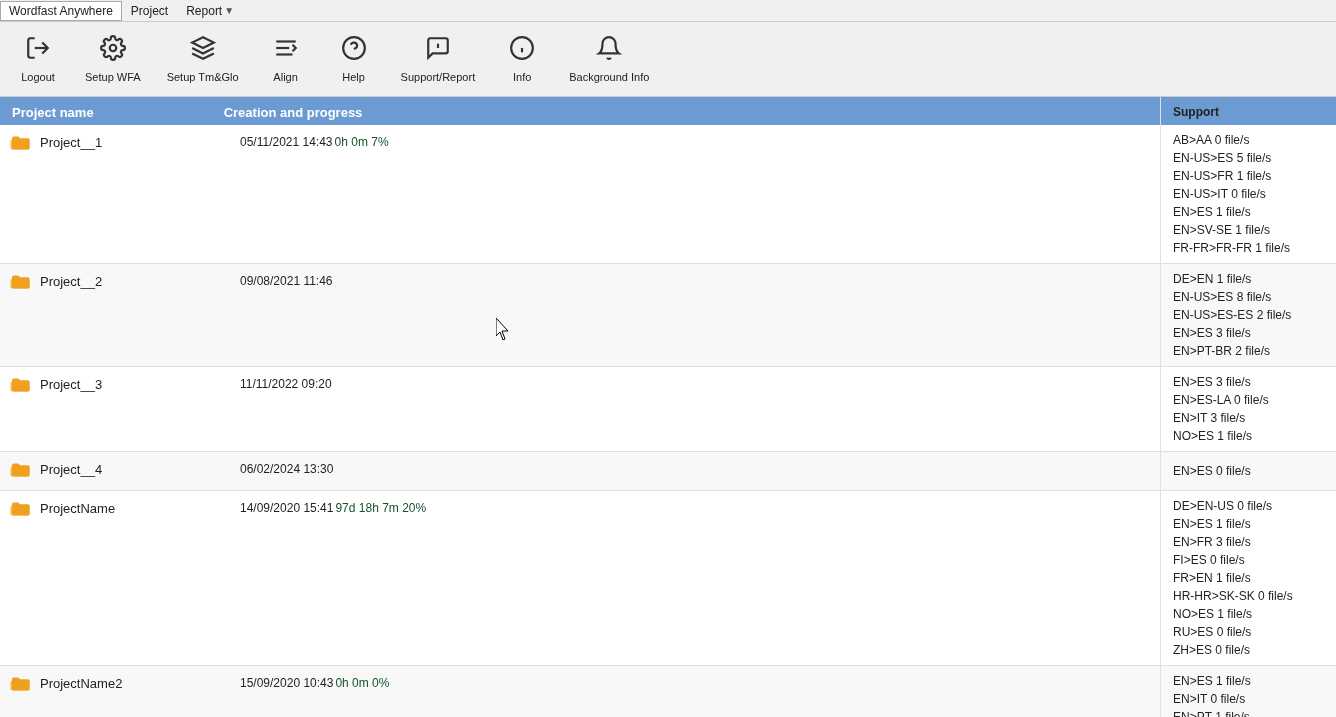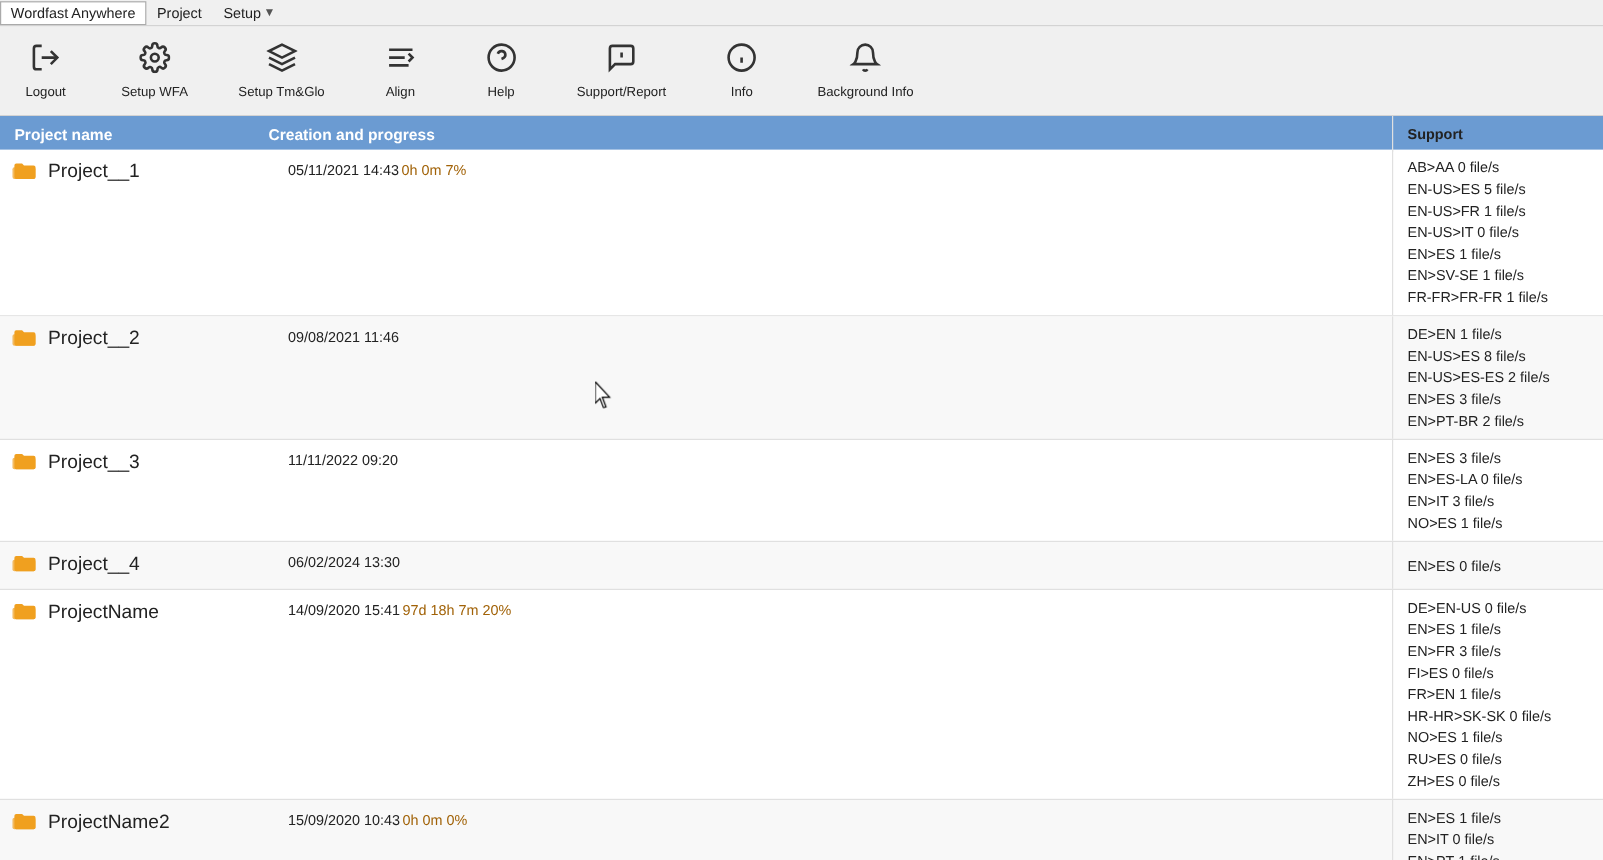--- a/index.html
+++ b/index.html
@@ -32,21 +32,21 @@
     }
 
     
     .toolbar {
       display: flex;
       align-items: center;
       background: #f0f0f0;
       border-bottom: 1px solid #ccc;
       padding: 4px 8px;
       height: 75px;
-      gap: 24px;
+      gap: 8px;
     }
     .toolbar-btn {
       display: flex;
       flex-direction: column;
       align-items: center;
       justify-content: center;
       cursor: pointer;
       padding: 4px 8px;
       border: 1px solid transparent;
       gap: 4px;
@@ -101,39 +101,39 @@
       padding: 8px 0;
     }
     .folder-icon {
       font-size: 16px;
       color: #f0a020;
       margin: 0 10px;
       margin-top: 2px;
       flex-shrink: 0;
     }
     .project-name {
-      font-size: 16px;
+      font-size: 13px;
       color: #222;
       flex-shrink: 0;
       width: 200px;
       padding-top: 2px;
     }
     .creation-info {
       display: flex;
       flex-direction: row;
       gap: 2px;
       padding-top: 2px;
     }
     .creation-date {
       font-size: 12px;
       color: #222;
     }
     .creation-progress {
       font-size: 12px;
-      color: #a16207;
+      color: #14532d;
     }
 
     .col-detail {
       display: flex;
       flex-direction: column;
       justify-content: center;
       padding: 6px 0 6px 12px;
       font-size: 12px;
       color: #222;
       line-height: 1.5;
@@ -158,21 +158,21 @@
 <div style="position:fixed; top:318px; left:496px; pointer-events:none; z-index:9999;">
   <svg width="16" height="22" viewBox="0 0 16 22" fill="none" xmlns="http://www.w3.org/2000/svg">
     <polygon points="0,0 0,18 4,14 7,22 9,21 6,13 12,13" fill="white" stroke="black" stroke-width="1"></polygon>
   </svg>
 </div>
 
 <div class="menu-bar">
   <div class="menu-item active">Wordfast Anywhere</div>
   <div class="menu-item">Project</div>
   <div class="menu-item menu-dropdown">
-    <span>Setup</span>
+    <span>Report</span>
     <span class="dropdown-arrow">▼</span>
   </div>
 </div>
 
 <div class="toolbar">
 
   <div class="toolbar-btn">
     <span class="icon">
       <svg class="svg-icon" viewBox="0 0 24 24" fill="none" stroke="#333" stroke-width="2">
         <path d="M9 21H5a2 2 0 0 1-2-2V5a2 2 0 0 1 2-2h4"></path>

